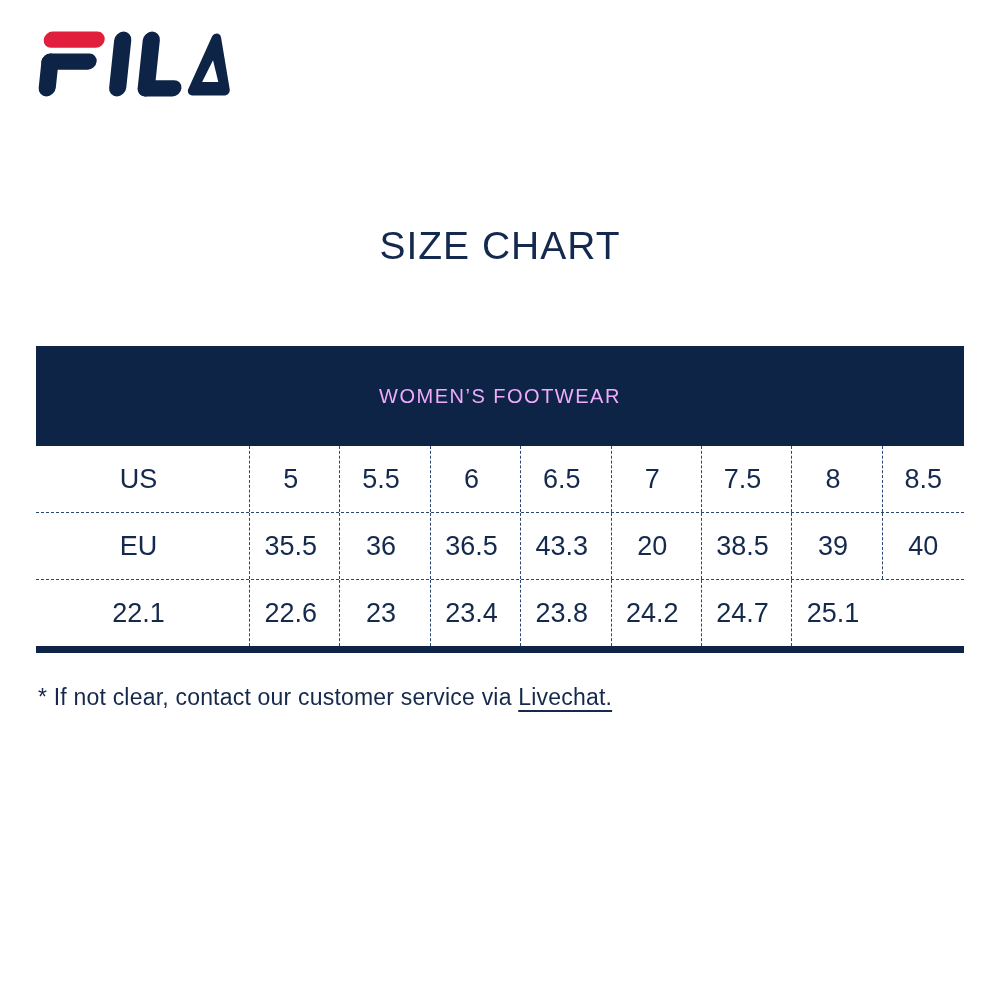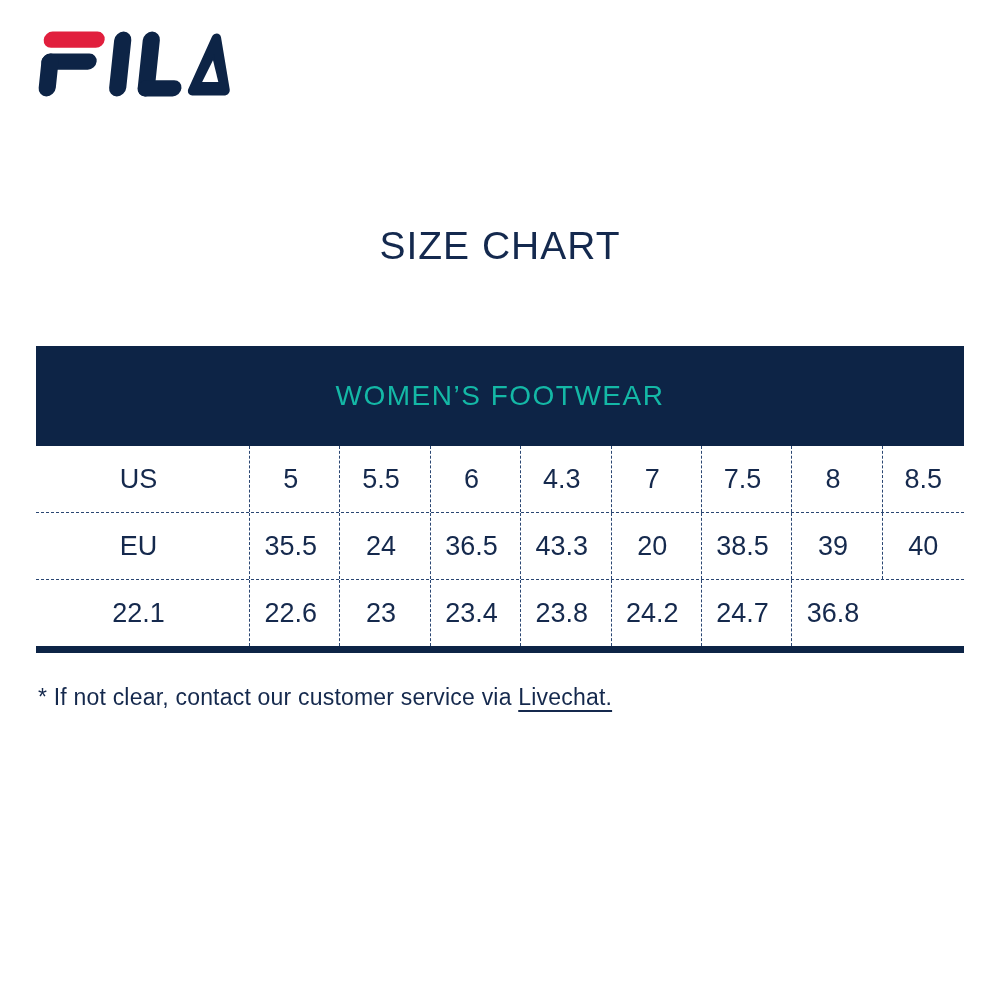--- a/index.html
+++ b/index.html
@@ -15,21 +15,21 @@
     position: absolute; top: 224px; left: 0; width: 100%;
     margin: 0; text-align: center;
     font-size: 39px; font-weight: normal;
     color: #14294e; letter-spacing: 1px;
   }
   .size-table { position: absolute; left: 36px; top: 346px; width: 928px; }
   .thead {
     height: 100px; background: #0d2446;
     display: flex; align-items: center; justify-content: center;
   }
-  .thead span { color: #14b8a6; font-size: 28px; letter-spacing: 1.5px; }
+  .thead span { color: #f0abfc; font-size: 20px; letter-spacing: 1.5px; }
   .tbody { border-bottom: 7px solid #0d2446; }
   .trow { display: grid; grid-template-columns: 205px repeat(8, 1fr); gap: 8px; }
   .trow + .trow { border-top: 1px dashed #2a4672; }
   .cell {
     height: 66px; display: flex; align-items: center; justify-content: center;
     font-size: 27px; color: #15294d; white-space: nowrap;
   }
   .cell + .cell { border-left: 1px dashed #2a4672; }
   .unit { font-size: 18px; margin-left: 7px; letter-spacing: 0.5px; }
   .footnote {
@@ -69,47 +69,47 @@
       <span>WOMEN’S FOOTWEAR</span>
     </div>
     <div class="tbody">
         <div class="trow">
           <div class="cell">
             <span>US</span>
           </div>
           <div class="cell">5</div>
           <div class="cell">5.5</div>
           <div class="cell">6</div>
-          <div class="cell">4.3</div>
+          <div class="cell">6.5</div>
           <div class="cell">7</div>
           <div class="cell">7.5</div>
           <div class="cell">8</div>
           <div class="cell">8.5</div>
         </div>
         <div class="trow">
           <div class="cell">
             <span>EU</span>
           </div>
           <div class="cell">35.5</div>
-          <div class="cell">24</div>
+          <div class="cell">36</div>
           <div class="cell">36.5</div>
           <div class="cell">43.3</div>
           <div class="cell">20</div>
           <div class="cell">38.5</div>
           <div class="cell">39</div>
           <div class="cell">40</div>
         </div>
         <div class="trow">
           <div class="cell">22.1</div>
           <div class="cell">22.6</div>
           <div class="cell">23</div>
           <div class="cell">23.4</div>
           <div class="cell">23.8</div>
           <div class="cell">24.2</div>
           <div class="cell">24.7</div>
-          <div class="cell">36.8</div>
+          <div class="cell">25.1</div>
         </div>
       </div>
   </div>
 
   <p class="footnote"><span>* If not clear, contact our customer service via </span><a class="link" href="#">Livechat.</a></p>
 
 </div>
 
 </body></html>

